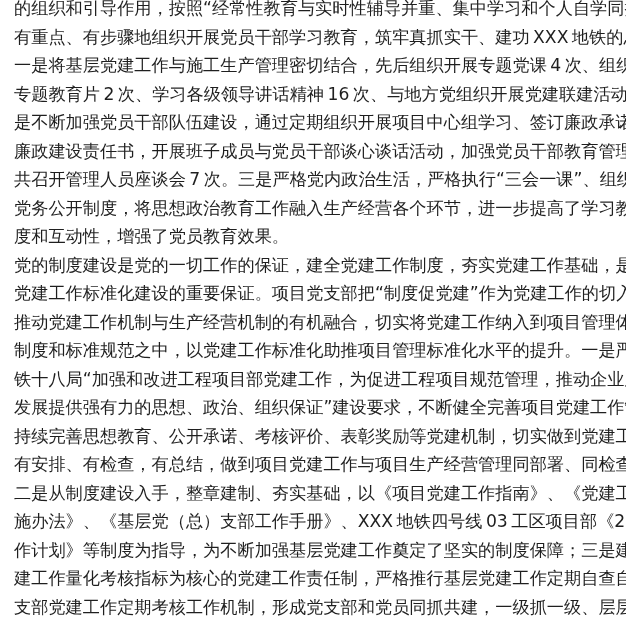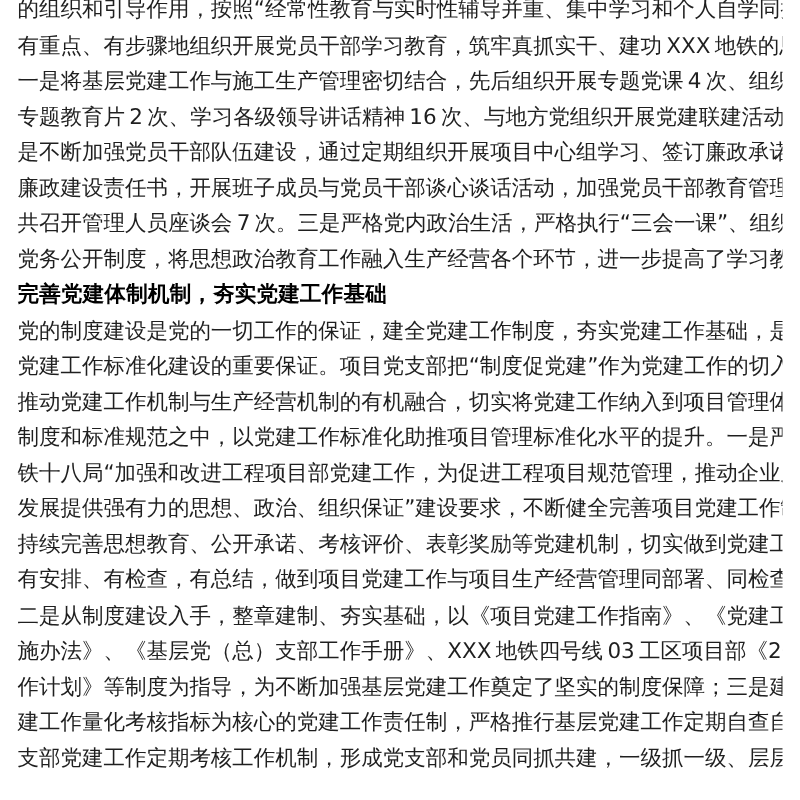--- a/index.html
+++ b/index.html
@@ -64,21 +64,21 @@
 <div id="page">
   <div id="doc">
       <div class="line just"><span>的</span><span>组</span><span>织</span><span>和</span><span>引</span><span>导</span><span>作</span><span>用</span><span>，</span><span>按</span><span>照</span><span>“</span><span>经</span><span>常</span><span>性</span><span>教</span><span>育</span><span>与</span><span>实</span><span>时</span><span>性</span><span>辅</span><span>导</span><span>并</span><span>重</span><span>、</span><span>集</span><span>中</span><span>学</span><span>习</span><span>和</span><span>个</span><span>人</span><span>自</span><span>学</span><span>同</span><span>抓</span></div>
       <div class="line just"><span>有</span><span>重</span><span>点</span><span>、</span><span>有</span><span>步</span><span>骤</span><span>地</span><span>组</span><span>织</span><span>开</span><span>展</span><span>党</span><span>员</span><span>干</span><span>部</span><span>学</span><span>习</span><span>教</span><span>育</span><span>，</span><span>筑</span><span>牢</span><span>真</span><span>抓</span><span>实</span><span>干</span><span>、</span><span>建</span><span>功</span><span> </span><span>X</span><span>X</span><span>X</span><span> </span><span>地</span><span>铁</span><span>的</span><span>思</span></div>
       <div class="line just"><span>一</span><span>是</span><span>将</span><span>基</span><span>层</span><span>党</span><span>建</span><span>工</span><span>作</span><span>与</span><span>施</span><span>工</span><span>生</span><span>产</span><span>管</span><span>理</span><span>密</span><span>切</span><span>结</span><span>合</span><span>，</span><span>先</span><span>后</span><span>组</span><span>织</span><span>开</span><span>展</span><span>专</span><span>题</span><span>党</span><span>课</span><span> </span><span>4</span><span> </span><span>次</span><span>、</span><span>组</span><span>织</span></div>
       <div class="line just"><span>专</span><span>题</span><span>教</span><span>育</span><span>片</span><span> </span><span>2</span><span> </span><span>次</span><span>、</span><span>学</span><span>习</span><span>各</span><span>级</span><span>领</span><span>导</span><span>讲</span><span>话</span><span>精</span><span>神</span><span> </span><span>1</span><span>6</span><span> </span><span>次</span><span>、</span><span>与</span><span>地</span><span>方</span><span>党</span><span>组</span><span>织</span><span>开</span><span>展</span><span>党</span><span>建</span><span>联</span><span>建</span><span>活</span><span>动</span></div>
       <div class="line just"><span>是</span><span>不</span><span>断</span><span>加</span><span>强</span><span>党</span><span>员</span><span>干</span><span>部</span><span>队</span><span>伍</span><span>建</span><span>设</span><span>，</span><span>通</span><span>过</span><span>定</span><span>期</span><span>组</span><span>织</span><span>开</span><span>展</span><span>项</span><span>目</span><span>中</span><span>心</span><span>组</span><span>学</span><span>习</span><span>、</span><span>签</span><span>订</span><span>廉</span><span>政</span><span>承</span><span>诺</span></div>
       <div class="line just"><span>廉</span><span>政</span><span>建</span><span>设</span><span>责</span><span>任</span><span>书</span><span>，</span><span>开</span><span>展</span><span>班</span><span>子</span><span>成</span><span>员</span><span>与</span><span>党</span><span>员</span><span>干</span><span>部</span><span>谈</span><span>心</span><span>谈</span><span>话</span><span>活</span><span>动</span><span>，</span><span>加</span><span>强</span><span>党</span><span>员</span><span>干</span><span>部</span><span>教</span><span>育</span><span>管</span><span>理</span></div>
       <div class="line just"><span>共</span><span>召</span><span>开</span><span>管</span><span>理</span><span>人</span><span>员</span><span>座</span><span>谈</span><span>会</span><span> </span><span>7</span><span> </span><span>次</span><span>。</span><span>三</span><span>是</span><span>严</span><span>格</span><span>党</span><span>内</span><span>政</span><span>治</span><span>生</span><span>活</span><span>，</span><span>严</span><span>格</span><span>执</span><span>行</span><span>“</span><span>三</span><span>会</span><span>一</span><span>课</span><span>”</span><span>、</span><span>组</span><span>织</span></div>
       <div class="line just"><span>党</span><span>务</span><span>公</span><span>开</span><span>制</span><span>度</span><span>，</span><span>将</span><span>思</span><span>想</span><span>政</span><span>治</span><span>教</span><span>育</span><span>工</span><span>作</span><span>融</span><span>入</span><span>生</span><span>产</span><span>经</span><span>营</span><span>各</span><span>个</span><span>环</span><span>节</span><span>，</span><span>进</span><span>一</span><span>步</span><span>提</span><span>高</span><span>了</span><span>学</span><span>习</span><span>教</span></div>
-      <div class="line heading">完善党建体制机制，夯实党建工作基础</div>
+      <div class="line flush">度和互动性，增强了党员教育效果。</div>
       <div class="line just"><span>党</span><span>的</span><span>制</span><span>度</span><span>建</span><span>设</span><span>是</span><span>党</span><span>的</span><span>一</span><span>切</span><span>工</span><span>作</span><span>的</span><span>保</span><span>证</span><span>，</span><span>建</span><span>全</span><span>党</span><span>建</span><span>工</span><span>作</span><span>制</span><span>度</span><span>，</span><span>夯</span><span>实</span><span>党</span><span>建</span><span>工</span><span>作</span><span>基</span><span>础</span><span>，</span><span>是</span></div>
       <div class="line just"><span>党</span><span>建</span><span>工</span><span>作</span><span>标</span><span>准</span><span>化</span><span>建</span><span>设</span><span>的</span><span>重</span><span>要</span><span>保</span><span>证</span><span>。</span><span>项</span><span>目</span><span>党</span><span>支</span><span>部</span><span>把</span><span>“</span><span>制</span><span>度</span><span>促</span><span>党</span><span>建</span><span>”</span><span>作</span><span>为</span><span>党</span><span>建</span><span>工</span><span>作</span><span>的</span><span>切</span><span>入</span></div>
       <div class="line just"><span>推</span><span>动</span><span>党</span><span>建</span><span>工</span><span>作</span><span>机</span><span>制</span><span>与</span><span>生</span><span>产</span><span>经</span><span>营</span><span>机</span><span>制</span><span>的</span><span>有</span><span>机</span><span>融</span><span>合</span><span>，</span><span>切</span><span>实</span><span>将</span><span>党</span><span>建</span><span>工</span><span>作</span><span>纳</span><span>入</span><span>到</span><span>项</span><span>目</span><span>管</span><span>理</span><span>体</span></div>
       <div class="line just"><span>制</span><span>度</span><span>和</span><span>标</span><span>准</span><span>规</span><span>范</span><span>之</span><span>中</span><span>，</span><span>以</span><span>党</span><span>建</span><span>工</span><span>作</span><span>标</span><span>准</span><span>化</span><span>助</span><span>推</span><span>项</span><span>目</span><span>管</span><span>理</span><span>标</span><span>准</span><span>化</span><span>水</span><span>平</span><span>的</span><span>提</span><span>升</span><span>。</span><span>一</span><span>是</span><span>严</span></div>
       <div class="line just"><span>铁</span><span>十</span><span>八</span><span>局</span><span>“</span><span>加</span><span>强</span><span>和</span><span>改</span><span>进</span><span>工</span><span>程</span><span>项</span><span>目</span><span>部</span><span>党</span><span>建</span><span>工</span><span>作</span><span>，</span><span>为</span><span>促</span><span>进</span><span>工</span><span>程</span><span>项</span><span>目</span><span>规</span><span>范</span><span>管</span><span>理</span><span>，</span><span>推</span><span>动</span><span>企</span><span>业</span><span>又</span></div>
       <div class="line just"><span>发</span><span>展</span><span>提</span><span>供</span><span>强</span><span>有</span><span>力</span><span>的</span><span>思</span><span>想</span><span>、</span><span>政</span><span>治</span><span>、</span><span>组</span><span>织</span><span>保</span><span>证</span><span>”</span><span>建</span><span>设</span><span>要</span><span>求</span><span>，</span><span>不</span><span>断</span><span>健</span><span>全</span><span>完</span><span>善</span><span>项</span><span>目</span><span>党</span><span>建</span><span>工</span><span>作</span><span>制</span></div>
       <div class="line just"><span>持</span><span>续</span><span>完</span><span>善</span><span>思</span><span>想</span><span>教</span><span>育</span><span>、</span><span>公</span><span>开</span><span>承</span><span>诺</span><span>、</span><span>考</span><span>核</span><span>评</span><span>价</span><span>、</span><span>表</span><span>彰</span><span>奖</span><span>励</span><span>等</span><span>党</span><span>建</span><span>机</span><span>制</span><span>，</span><span>切</span><span>实</span><span>做</span><span>到</span><span>党</span><span>建</span><span>工</span></div>
       <div class="line just"><span>有</span><span>安</span><span>排</span><span>、</span><span>有</span><span>检</span><span>查</span><span>，</span><span>有</span><span>总</span><span>结</span><span>，</span><span>做</span><span>到</span><span>项</span><span>目</span><span>党</span><span>建</span><span>工</span><span>作</span><span>与</span><span>项</span><span>目</span><span>生</span><span>产</span><span>经</span><span>营</span><span>管</span><span>理</span><span>同</span><span>部</span><span>署</span><span>、</span><span>同</span><span>检</span><span>查</span></div>
       <div class="line just"><span>二</span><span>是</span><span>从</span><span>制</span><span>度</span><span>建</span><span>设</span><span>入</span><span>手</span><span>，</span><span>整</span><span>章</span><span>建</span><span>制</span><span>、</span><span>夯</span><span>实</span><span>基</span><span>础</span><span>，</span><span>以</span><span>《</span><span>项</span><span>目</span><span>党</span><span>建</span><span>工</span><span>作</span><span>指</span><span>南</span><span>》</span><span>、</span><span>《</span><span>党</span><span>建</span><span>工</span></div>
       <div class="line just"><span>施</span><span>办</span><span>法</span><span>》</span><span>、</span><span>《</span><span>基</span><span>层</span><span>党</span><span>（</span><span>总</span><span>）</span><span>支</span><span>部</span><span>工</span><span>作</span><span>手</span><span>册</span><span>》</span><span>、</span><span>X</span><span>X</span><span>X</span><span> </span><span>地</span><span>铁</span><span>四</span><span>号</span><span>线</span><span> </span><span>0</span><span>3</span><span> </span><span>工</span><span>区</span><span>项</span><span>目</span><span>部</span><span>《</span><span>2</span><span>0</span></div>

